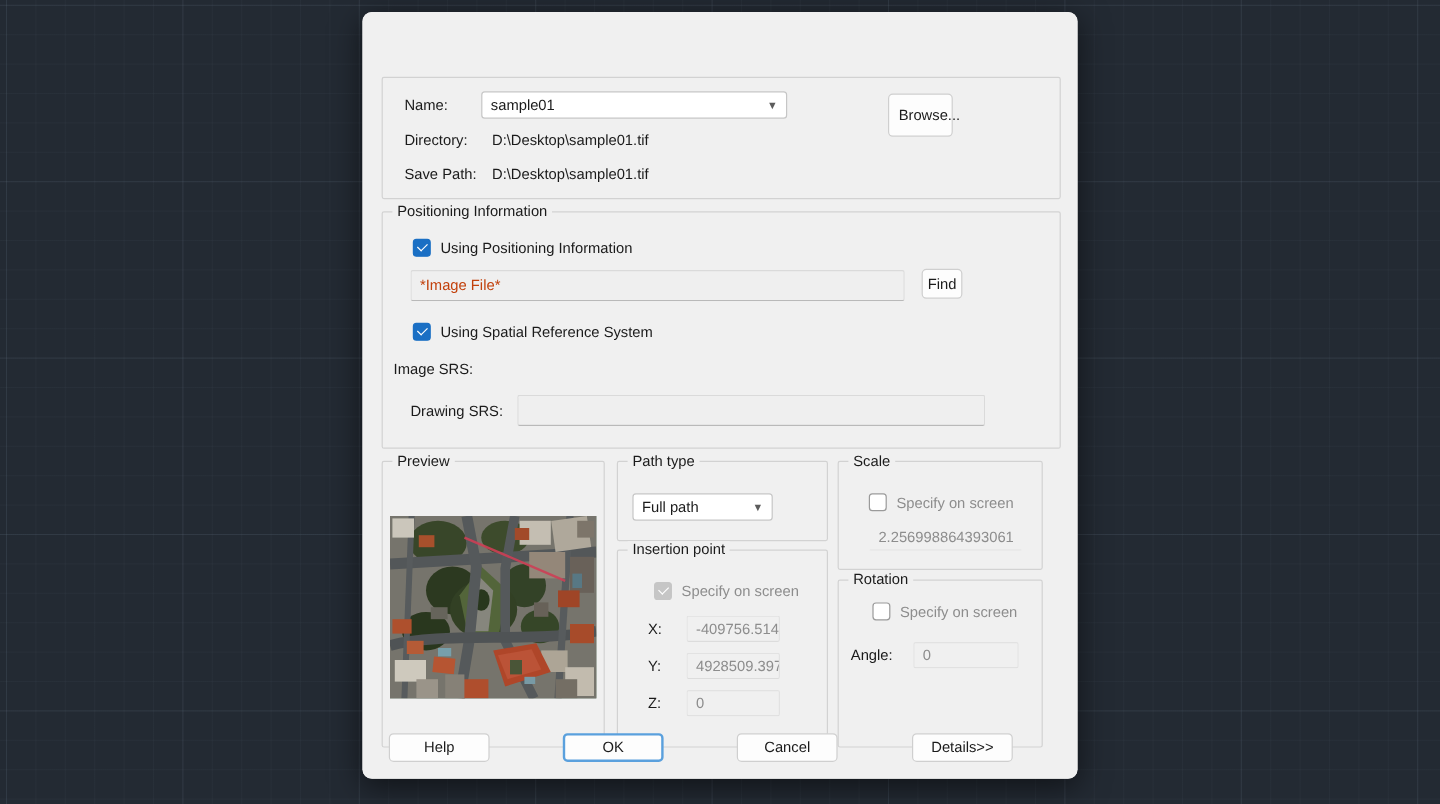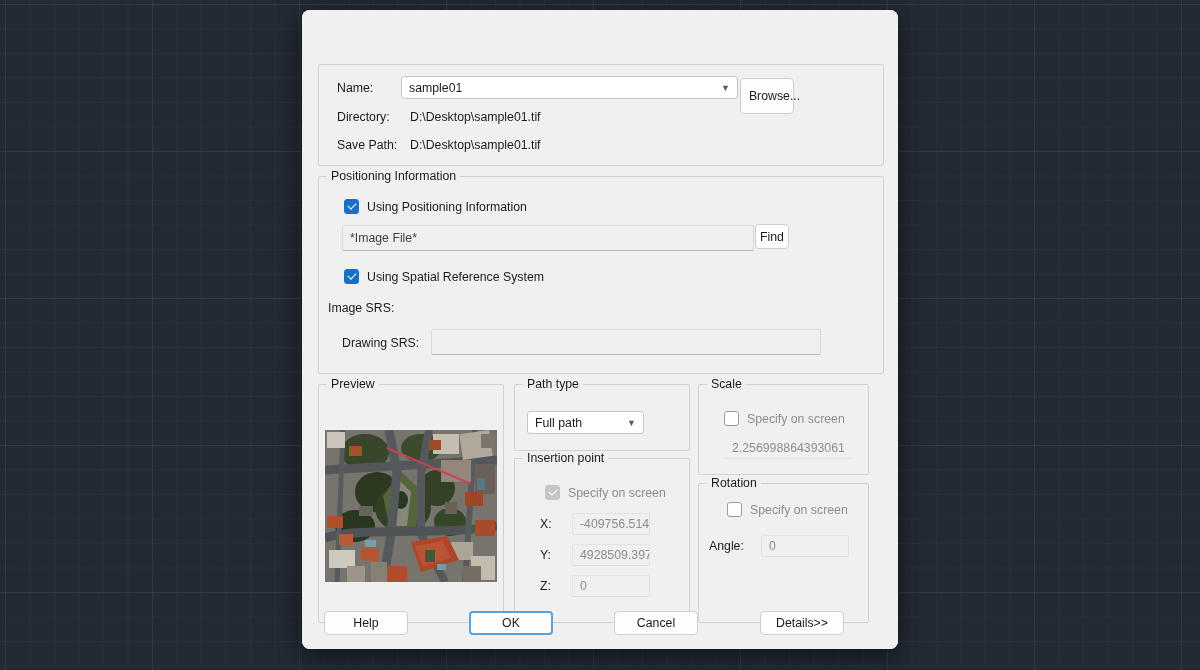--- a/index.html
+++ b/index.html
@@ -91,21 +91,21 @@
 
   .lbl { font-size: 12.3px; color: #1b1b1b; }
 
   
   .field {
     background: #efefef;
     border: 1px solid #dadada;
     border-bottom: 1px solid #b9b9b9;
     border-radius: 2px;
     font-size: 12.3px;
-    color: #404040;
+    color: #c2410c;
     padding: 0 7px;
     display: flex; align-items: center;
     box-sizing: border-box;
     overflow: hidden; white-space: nowrap;
   }
   .field.disabled { color: #8d8d8d; background: #f0f0f0; border-color: #e2e2e2; border-bottom-color: #dcdcdc; }
 
   .combo {
     background: #ffffff;
     border: 1px solid #c6c6c6;
@@ -157,31 +157,31 @@
     border-left: 1.8px solid #fff; border-bottom: 1.8px solid #fff;
     transform: rotate(-45deg) translate(1px,-1px);
   }
   .cb .txt { font-size: 12.3px; color: #1b1b1b; }
   .cb .txt.dim { color: #8d8d8d; }
 
   
   #top-group { position: absolute; left: 16px; top: 54px; width: 564px; height: 100px; }
   #name-row { position: absolute; left: 18px; top: 11px; display: flex; align-items: center; }
   #name-row .lbl { width: 64px; }
-  #name-combo { width: 337px; height: 23px; }
+  #name-combo { width: 255px; height: 23px; }
   #browse-btn { position: absolute; left: 421px; top: 13px; width: 54px; height: 36px; padding-left: 15px; }
   #dir-row { position: absolute; left: 18px; top: 45px; display: flex; align-items: center; }
   #dir-row .lbl:first-child { width: 73px; }
   #save-row { position: absolute; left: 18px; top: 73px; display: flex; align-items: center; }
   #save-row .lbl:first-child { width: 73px; }
 
   #pos-group { position: absolute; left: 16px; top: 166px; width: 564px; height: 196px; }
   #cb-pos { position: absolute; left: 25px; top: 22px; }
   #img-file-field { position: absolute; left: 23px; top: 48px; width: 412px; height: 26px; }
-  #find-btn { position: absolute; left: 436px; top: 47px; width: 34px; height: 25px; }
+  #find-btn { position: absolute; left: 449px; top: 47px; width: 34px; height: 25px; }
   #cb-srs { position: absolute; left: 25px; top: 92px; }
   #imgsrs-label { position: absolute; left: 9px; top: 124px; }
   #imgsrs-field { position: absolute; left: 112px; top: 118px; width: 390px; height: 26px; }
   #dwgsrs-label { position: absolute; left: 23px; top: 159px; }
   #dwgsrs-field { position: absolute; left: 112px; top: 152px; width: 390px; height: 26px; }
 
   #preview-group { position: absolute; left: 16px; top: 374px; width: 184px; height: 237px; }
   #preview-img {
     position: absolute; left: 6px; top: 45px;
     width: 172px; height: 152px;

